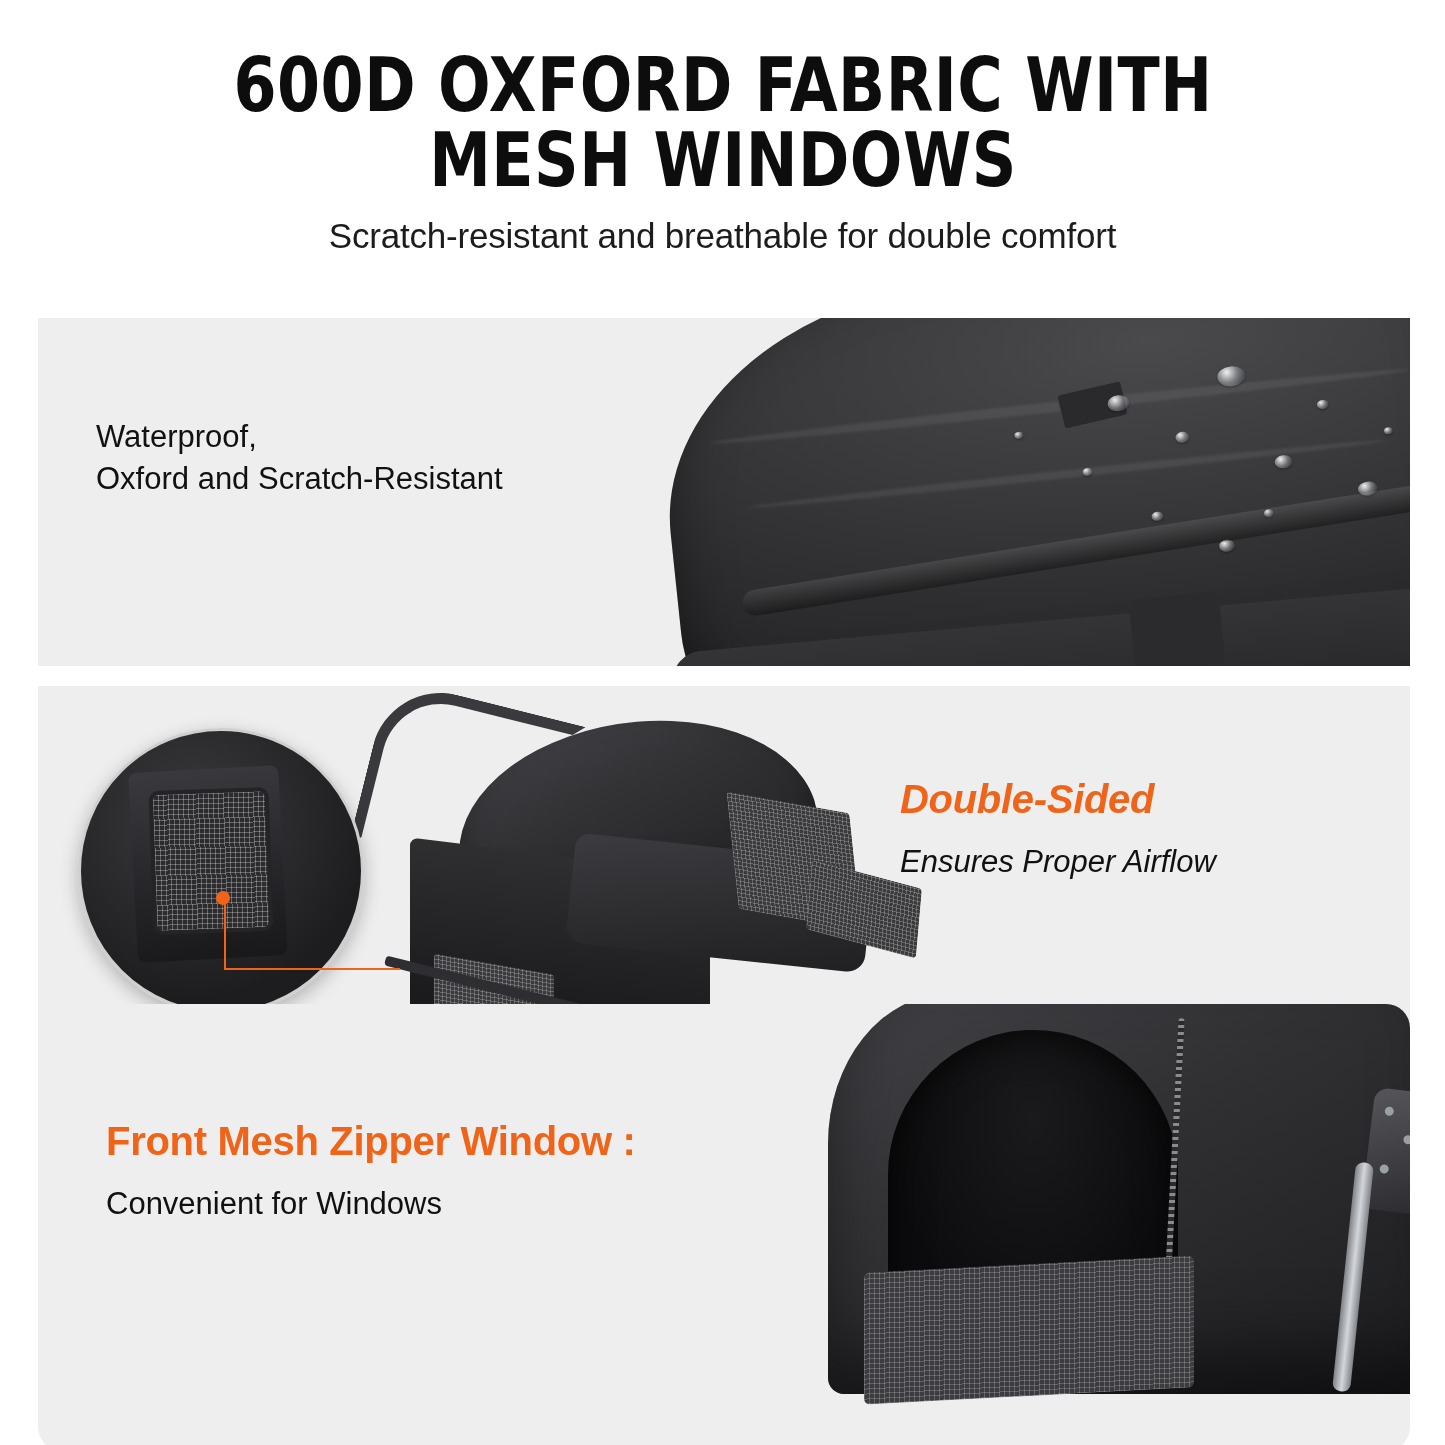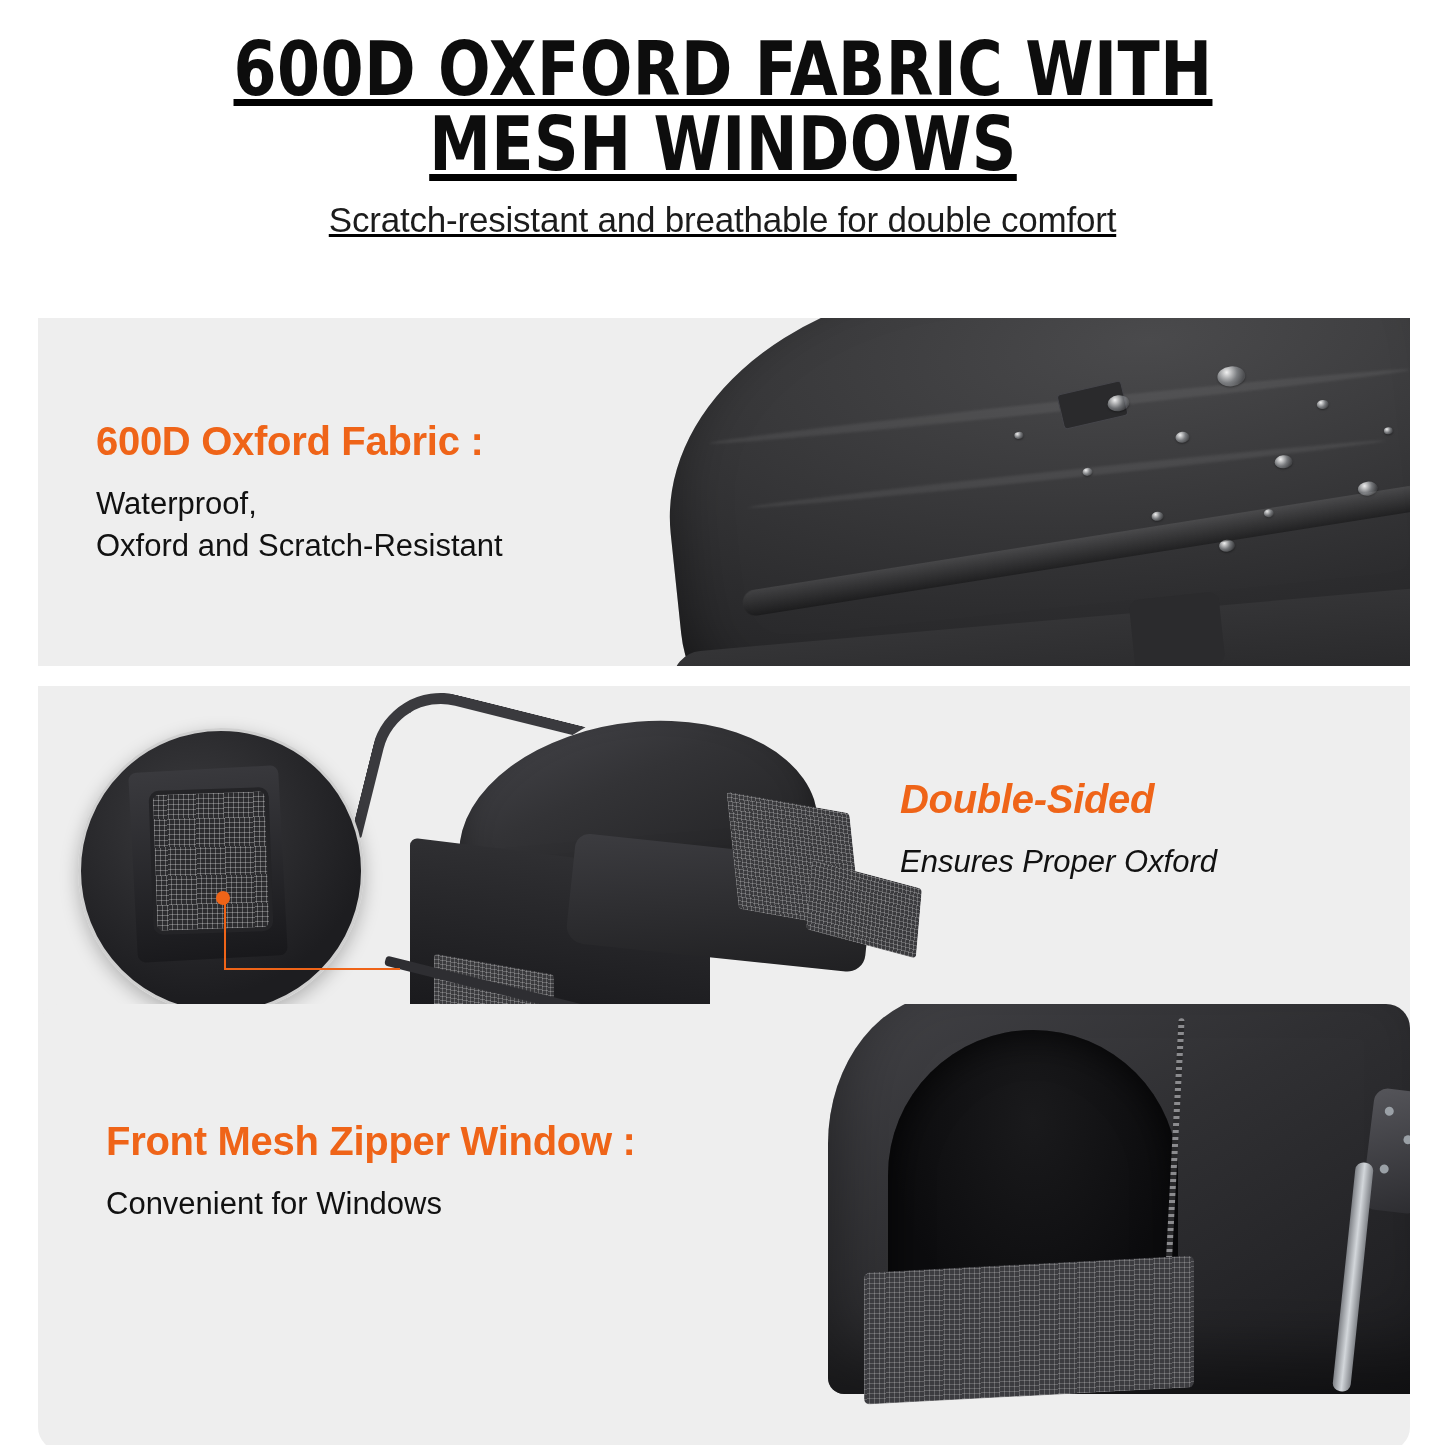--- a/index.html
+++ b/index.html
@@ -17,23 +17,22 @@
   .page {
     position: relative;
     width: 1445px;
     height: 1445px;
     background: #ffffff;
     box-sizing: border-box;
   }
 
   
   .header {
-    padding-top: 32px;
+    padding-top: 48px;
     text-align: center;
-    text-decoration: underline;
   }
   .headline {
     font-family: "DejaVu Sans", sans-serif;
     font-weight: 700;
     font-stretch: condensed;
     font-size: 74px;
     line-height: 1.02;
     letter-spacing: 0.5px;
     color: #0d0d0d;
     margin: 0 auto;
@@ -320,21 +319,20 @@
         <div class="drop" style="left:68%;top:66%;width:16px;height:12px;"></div>
         <div class="drop" style="left:44%;top:36%;width:9px;height:7px;"></div>
         <div class="drop" style="left:90%;top:44%;width:9px;height:7px;"></div>
         <div class="drop" style="left:74%;top:60%;width:10px;height:8px;"></div>
       </div>
       <div class="p1-lowerband"></div>
       <div class="p1-strap"></div>
     </div>
 
     <div class="panel-text">
-      <p class="panel-title">600D Oxford Fabric :</p>
       <p class="panel-body">
         <span>Waterproof,</span>
         <span class="l2">Oxford and Scratch-Resistant</span>
       </p>
     </div>
   </section>
 
   <section class="panel" id="panel-2">
     <div class="art">
       <div class="p2-stroller">
@@ -356,21 +354,21 @@
       </div>
       <div class="p2-callout-dot"></div>
       <div class="p2-callout-line"></div>
       <div class="p2-callout-line2"></div>
     </div>
 
     <div class="panel-text">
       <p class="panel-title">
         <span>Double-Sided</span><br>
       </p>
-      <p class="panel-body">Ensures Proper Oxford</p>
+      <p class="panel-body">Ensures Proper Airflow</p>
     </div>
   </section>
 
   <section class="panel" id="panel-3">
     <div class="art">
       <div class="p3-body">
         <div class="p3-opening"></div>
         <div class="p3-zipper"></div>
         <div class="p3-mesh-panel"></div>
         <div class="p3-hinge">

